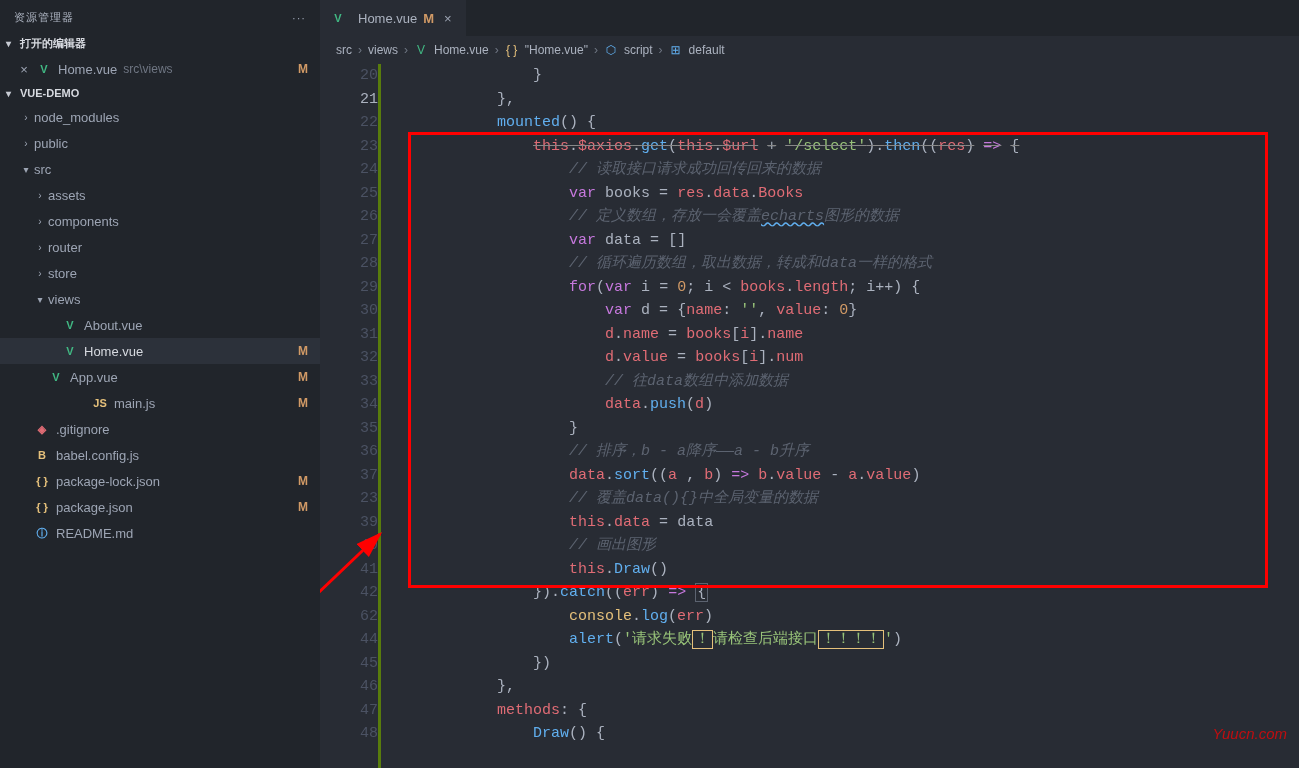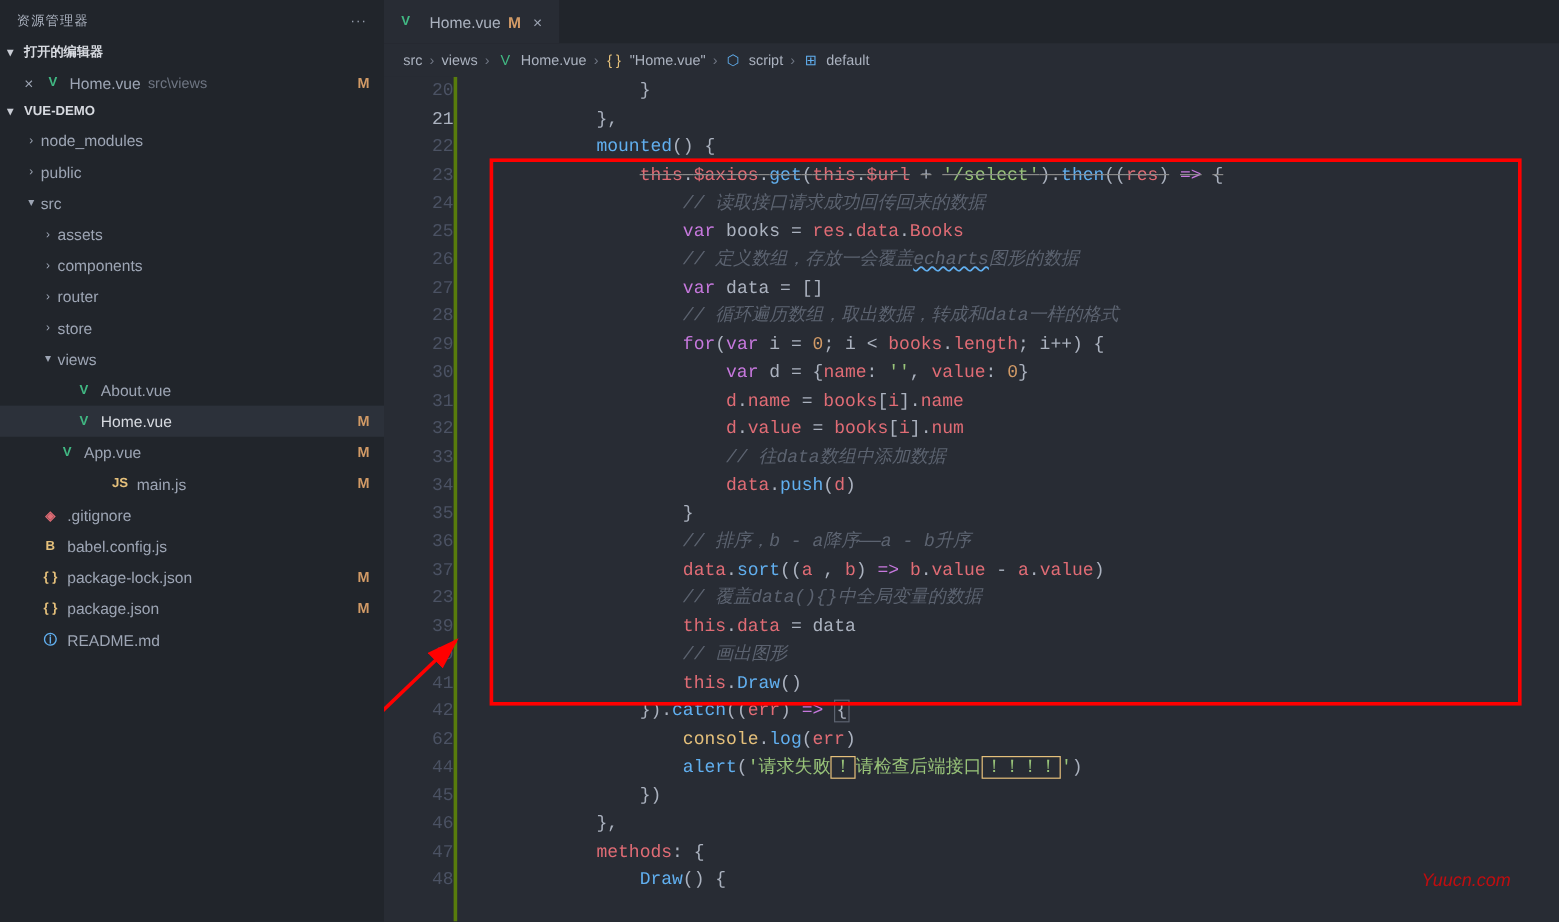--- a/index.html
+++ b/index.html
@@ -177,21 +177,21 @@
 .c { color: #5c6370; font-style: italic; }
 .wavy { text-decoration: wavy underline #61afef; text-decoration-skip-ink: none; }
 .brace-hl { border: 1px solid #5c6370; padding: 0 1px; }
 .strike { text-decoration: line-through; text-decoration-color: #888; }
 .box-warn { border: 1px solid #e5c07b; padding: 0 2px; }
 .this { color: #e5c07b; }
 
 .watermark {
   position: absolute;
   bottom: 26px;
-  right: 40px;
+  right: 12px;
   color: rgba(255,0,0,0.7);
   font-size: 15px;
   font-style: italic;
   pointer-events: none;
 }
 </style>
 </head>
 <body>
 
 <div class="sidebar">

